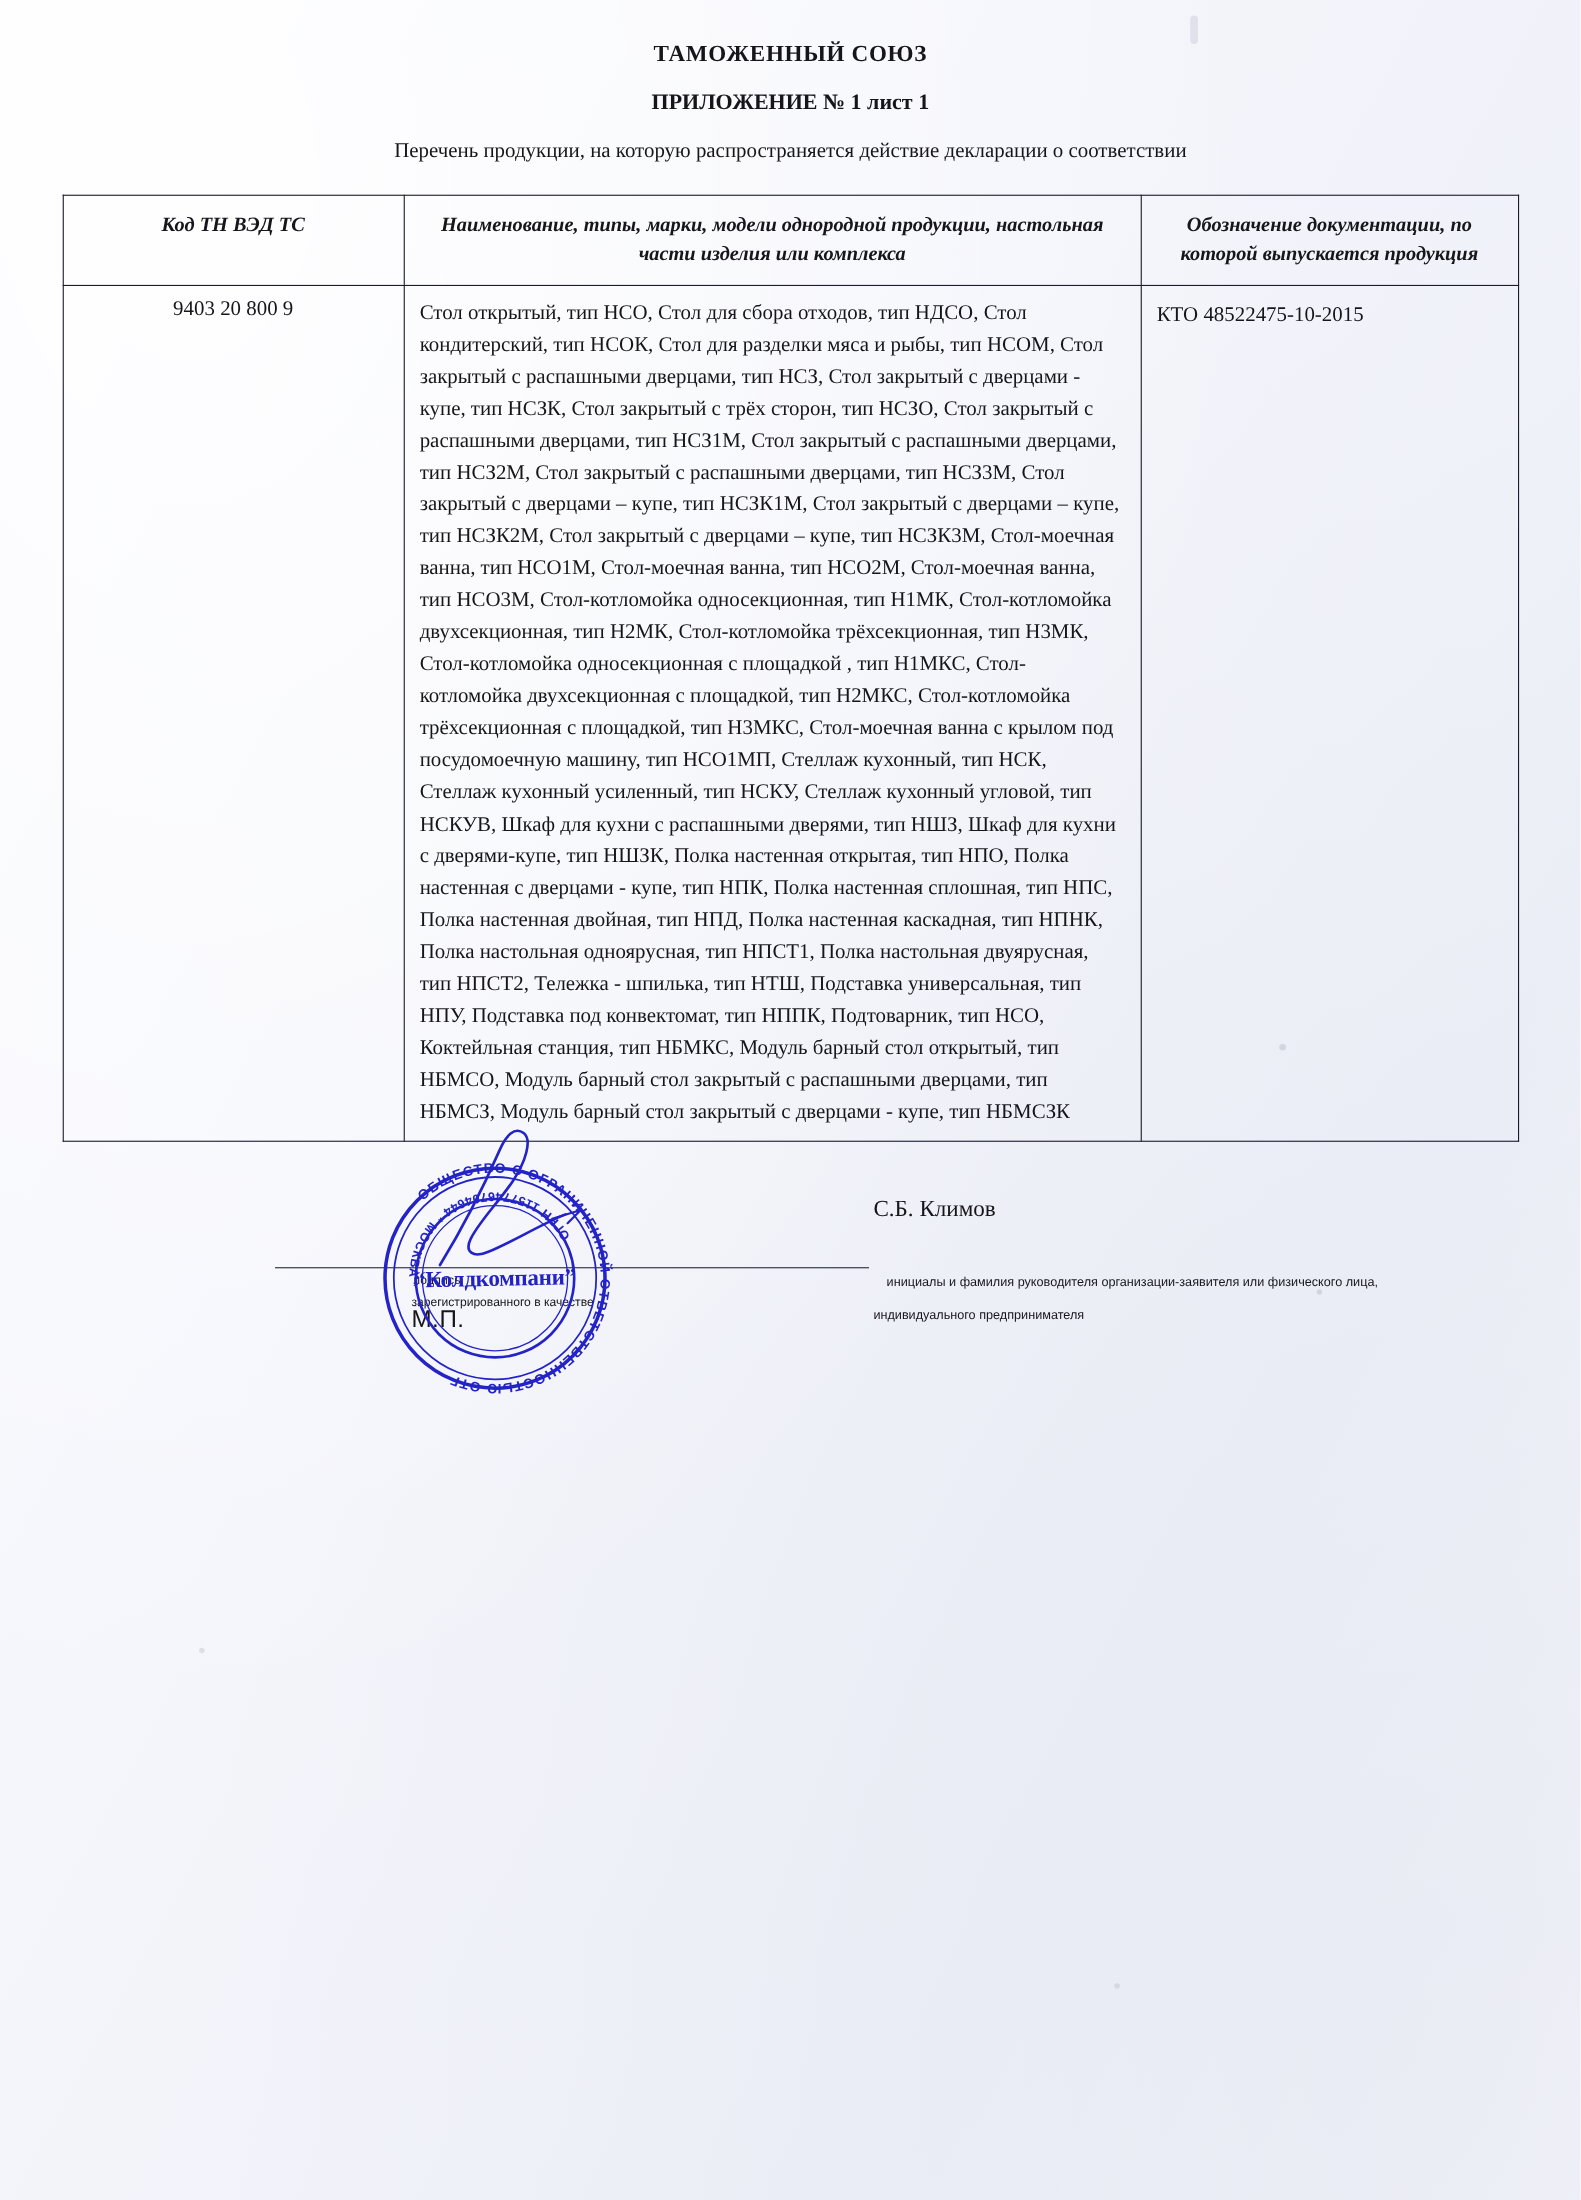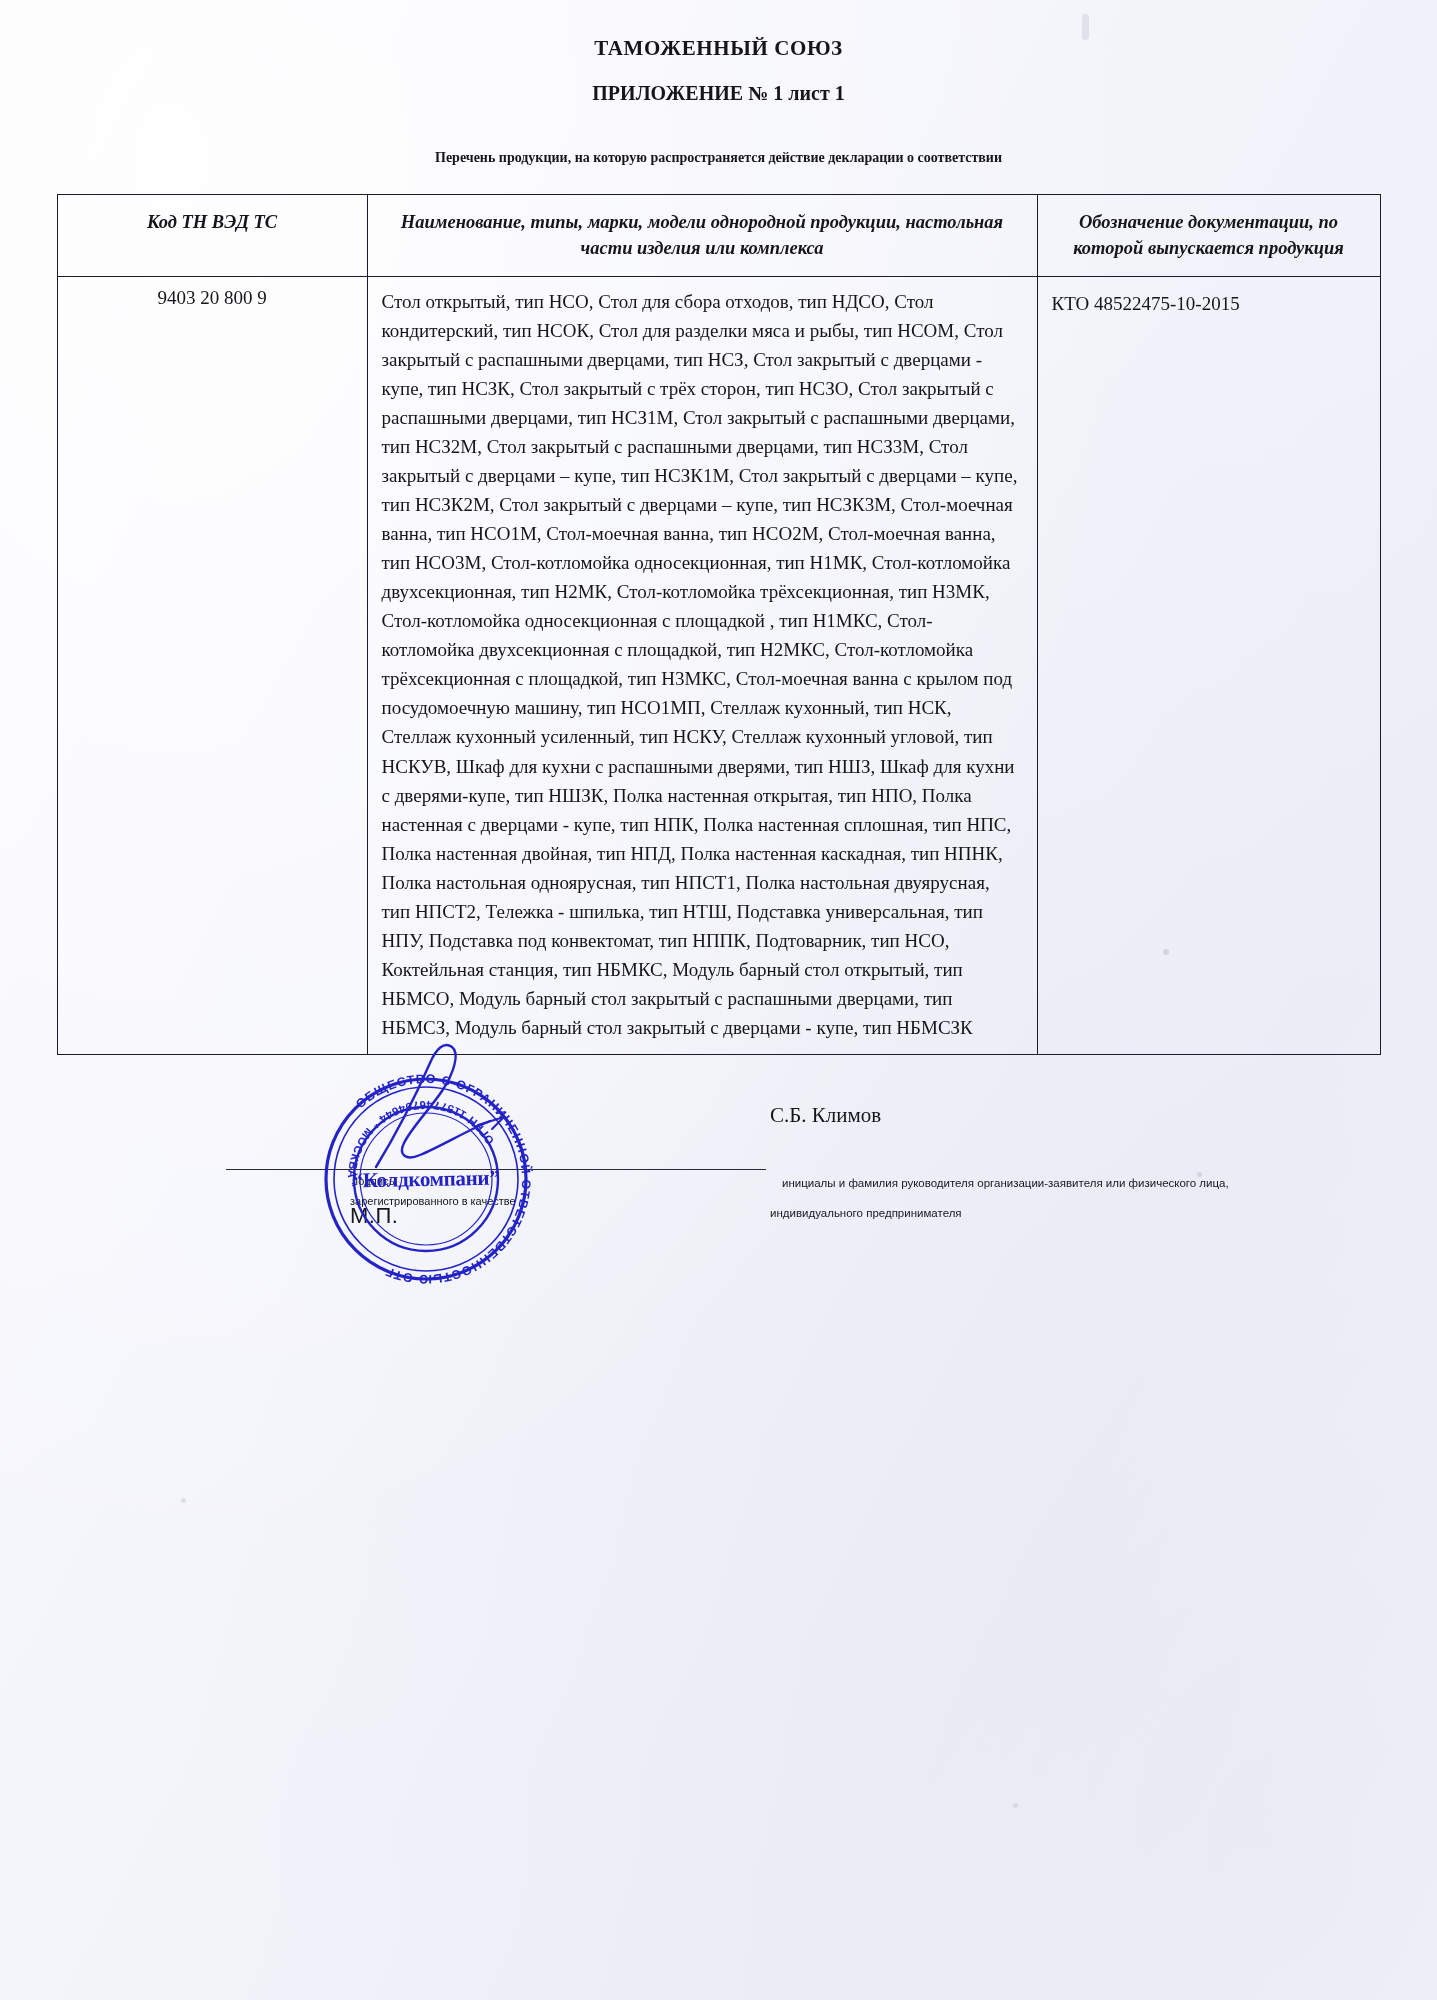--- a/index.html
+++ b/index.html
@@ -25,21 +25,21 @@
     position: absolute;
     inset: 0;
     background:
       radial-gradient(ellipse at 12% 8%, rgba(255,255,255,0.85) 0%, rgba(255,255,255,0) 55%),
       radial-gradient(ellipse at 88% 92%, rgba(226,229,240,0.55) 0%, rgba(255,255,255,0) 60%);
     pointer-events: none;
   }
   .content {
     position: relative;
     z-index: 2;
-    padding: 0 28px;
+    padding: 0 52px;
   }
 
   
   .hdr {
     text-align: center;
   }
   .hdr-line1 {
     font-size: 21px;
     font-weight: bold;
     letter-spacing: 0.6px;
@@ -49,23 +49,23 @@
     font-size: 20px;
     font-weight: bold;
     margin-top: 21px;
   }
   .hdr-line3 {
     font-size: 21px;
     font-weight: bold;
     margin-top: 31px;
   }
   .hdr-line4 {
-    font-size: 14px;
-    font-weight: bold;
-    margin-top: 45px;
+    font-size: 19px;
+    font-weight: normal;
+    margin-top: 22px;
   }
 
   
   table.main {
     margin: 28px auto 0 auto;
     border-collapse: collapse;
     width: 1323px;
     table-layout: fixed;
   }
   table.main td, table.main th {

